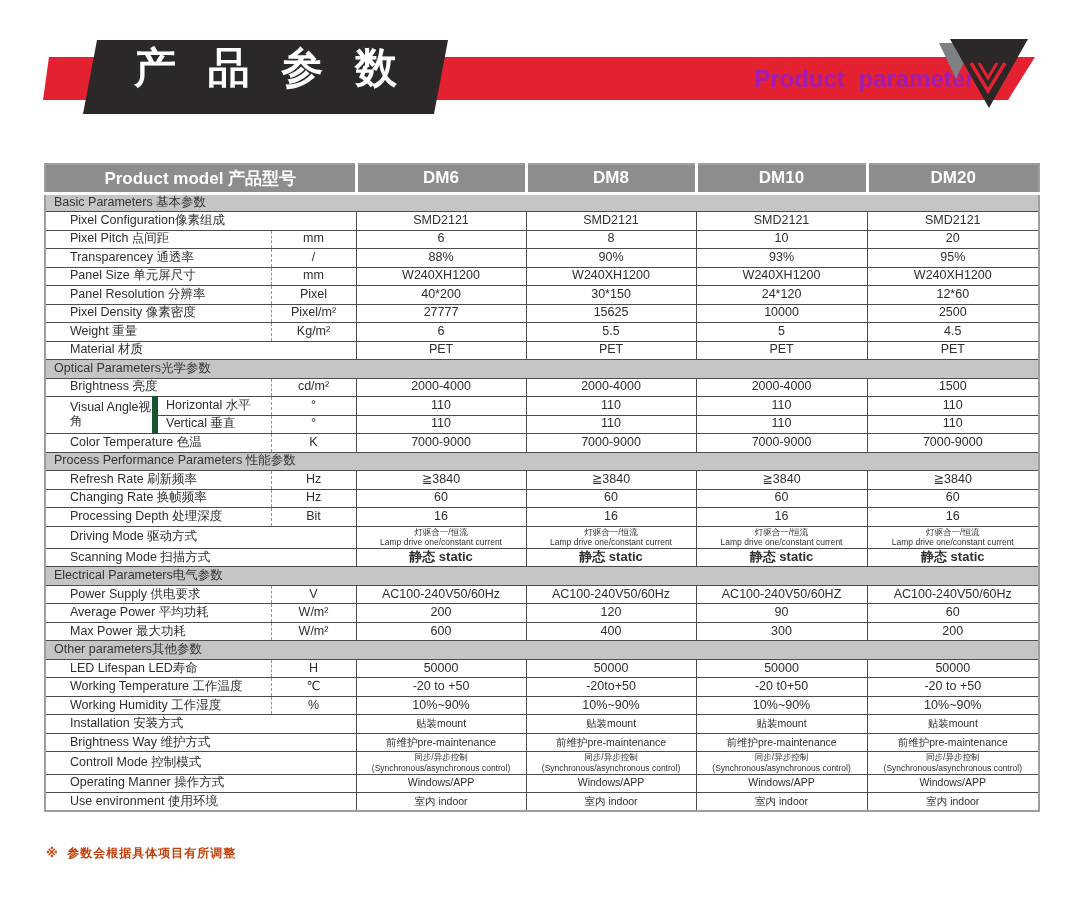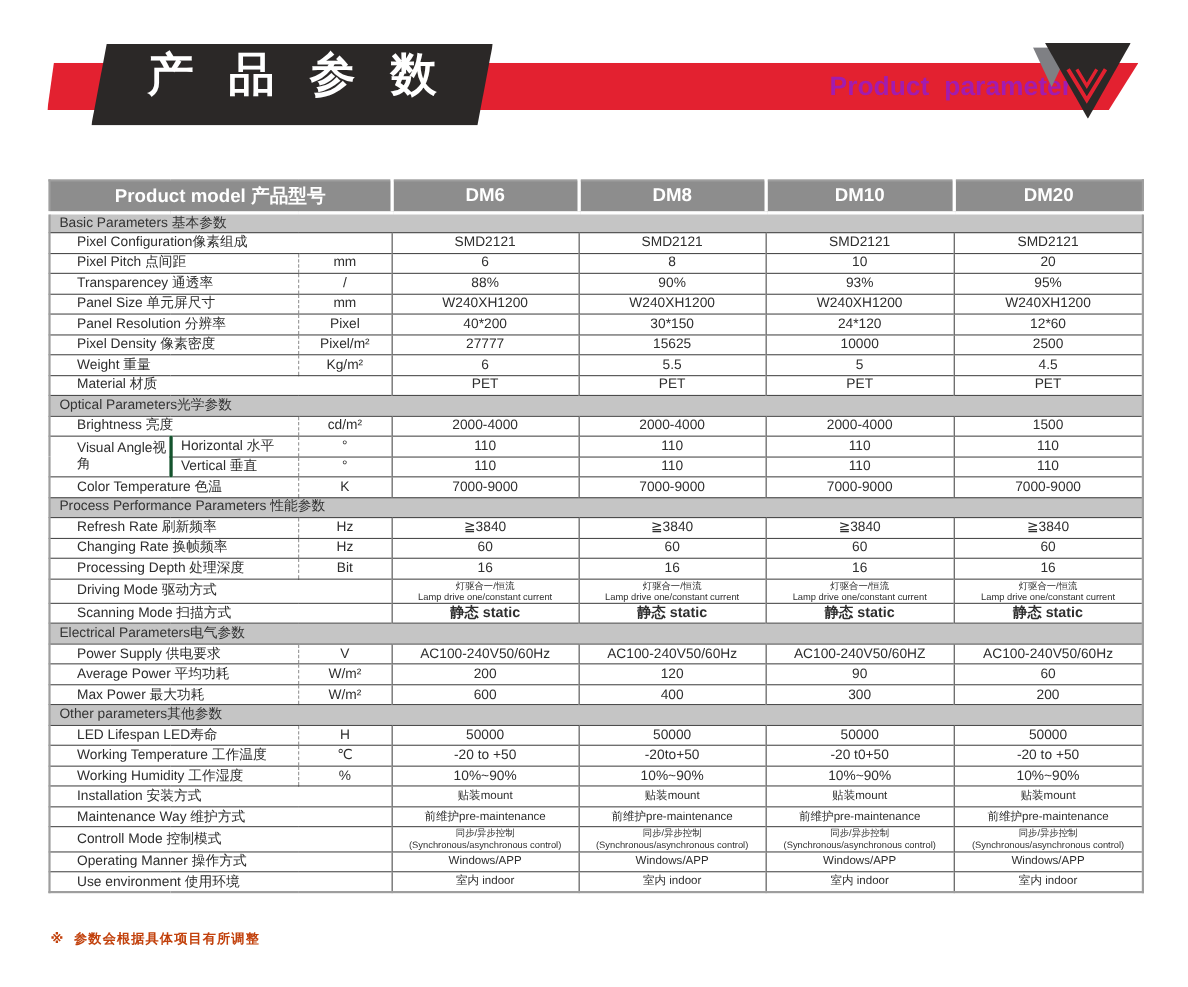--- a/index.html
+++ b/index.html
@@ -49,21 +49,21 @@
     background:var(--header-gray,#8d8d8d); color:#fff; font-size:17px; font-weight:600;
     height:29px; border-bottom:3px solid #fff; text-align:center; vertical-align:middle;
   }
   .grid th + th { border-left:3px solid #fff; }
   .grid td { height:18.5px; line-height:1.1; vertical-align:middle; border-top:1px solid #4c4c4c; }
   .section-cell {
     background:var(--section-gray,#c5c5c5); color:#333; text-align:left;
     padding-left:8px; font-size:12.5px;margin-top:36px;
   }
   .name { text-align:left; padding-left:24px; }
-  .group { border-right:3px solid #14532d; }
+  .group { border-right:6px solid #14532d; }
   .subname { text-align:left; padding-left:8px;margin-left:24px; }
   .unit { text-align:center; border-left:1px dashed #949494; }
   .value { text-align:center; border-left:1px solid #4c4c4c; }
   .value.emphasis { font-weight:600; font-size:13px; }
   .value.compact { font-size:10.5px; }
   .value.two-line { font-size:8.5px; line-height:1.25; }
 
   
   .footer-note {
     position:absolute; left:46px; top:845px; font-size:12px; font-weight:bold;
@@ -316,21 +316,21 @@
           <td class="value">10%~90%</td>
         </tr>
         <tr class="param-row">
           <td class="name" colspan="3">Installation 安装方式</td>
           <td class="value compact">贴装mount</td>
           <td class="value compact">贴装mount</td>
           <td class="value compact">贴装mount</td>
           <td class="value compact">贴装mount</td>
         </tr>
         <tr class="param-row">
-          <td class="name" colspan="3">Maintenance Way 维护方式</td>
+          <td class="name" colspan="3">Brightness Way 维护方式</td>
           <td class="value compact">前维护pre-maintenance</td>
           <td class="value compact">前维护pre-maintenance</td>
           <td class="value compact">前维护pre-maintenance</td>
           <td class="value compact">前维护pre-maintenance</td>
         </tr>
         <tr class="param-row">
           <td class="name" colspan="3">Controll Mode 控制模式</td>
           <td class="value two-line">
             <div>同步/异步控制</div>
             <div>(Synchronous/asynchronous control)</div>

